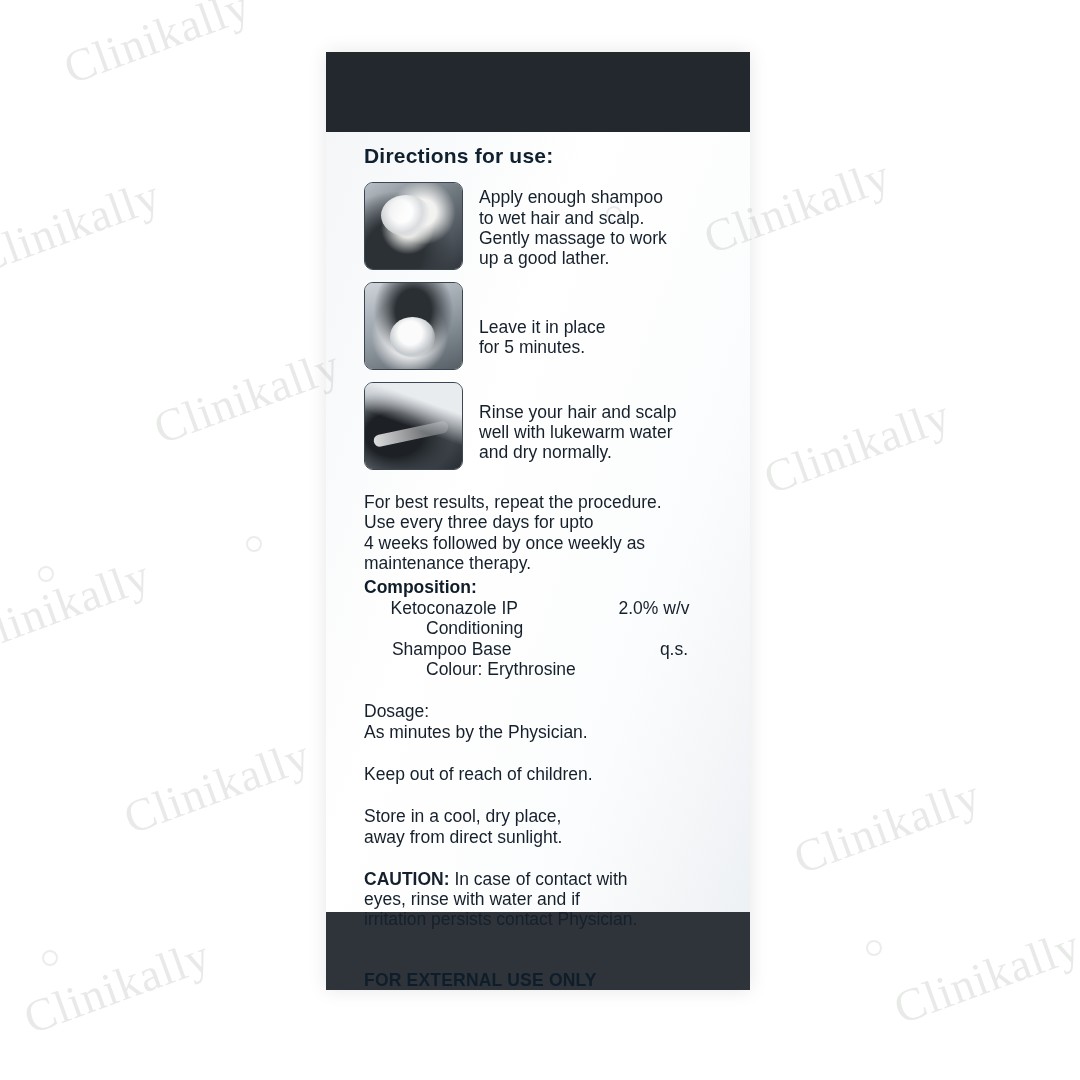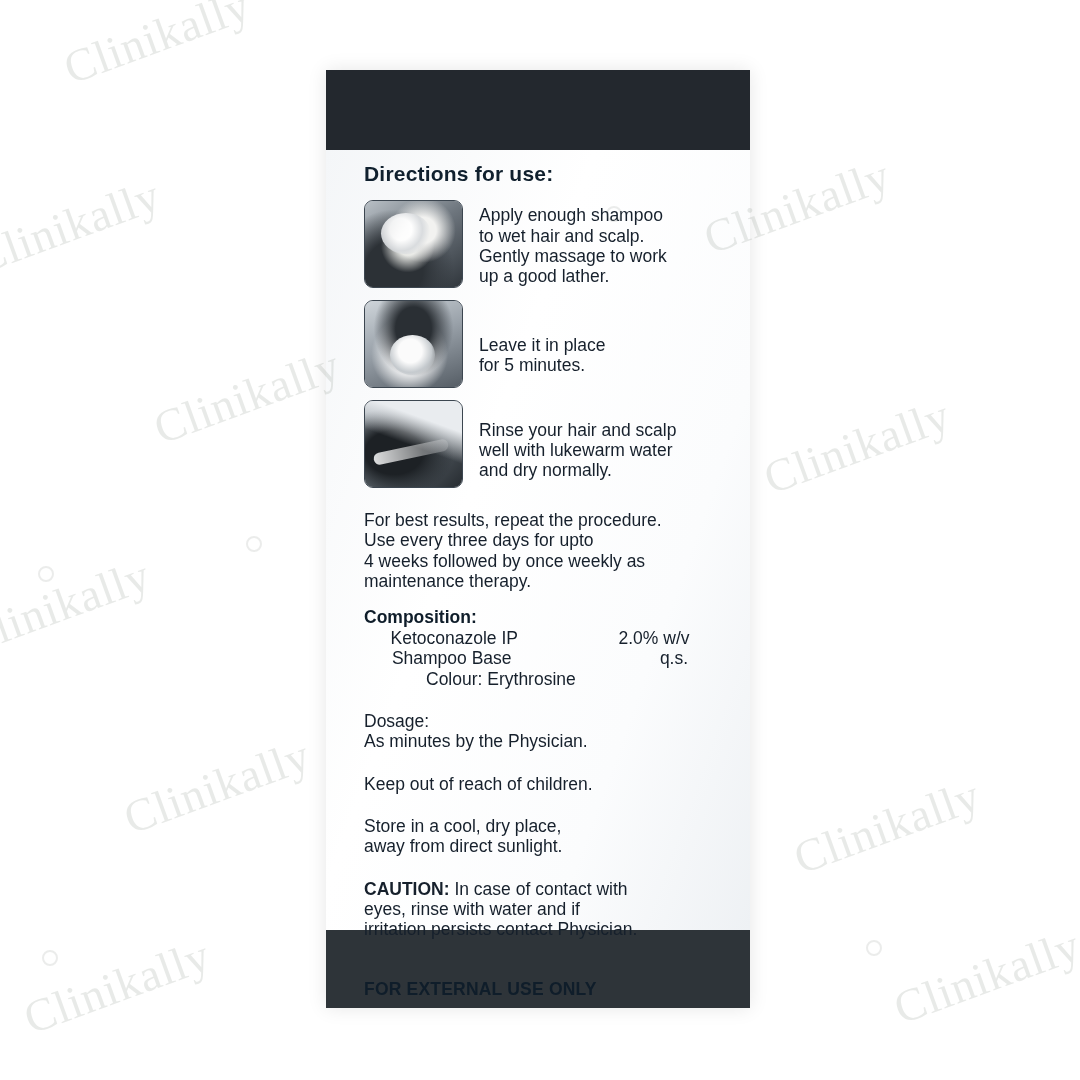--- a/index.html
+++ b/index.html
@@ -40,21 +40,21 @@
     position: absolute;
     width: 12px; height: 12px;
     border-radius: 50%;
     border: 2px solid rgba(120,130,120,0.15);
   }
 
   
   .label-card {
     position: absolute;
     left: 326px;
-    top: 70px;
+    top: 52px;
     width: 424px;
     height: 938px;
     background: #5eead4;
     box-shadow: 0 0 18px rgba(0,0,0,0.10);
     overflow: hidden;
   }
   .band-top {
     position: absolute;
     left: 0; top: 0;
     width: 100%;
@@ -126,21 +126,21 @@
     line-height: 1.16;
     color: #16202c;
     margin-top: 22px;
   }
   .para div { white-space: nowrap; }
 
   .sub-head {
     font-size: 17.5px;
     font-weight: bold;
     color: #0f1d2a;
-    margin-top: 16px;
+    margin-top: 4px;
   }
 
   .comp-row {
     display: flex;
     font-size: 17.5px;
     line-height: 1.16;
     color: #16202c;
     justify-content: center;
   }
   .comp-row .k { width: 228px; }
@@ -255,20 +255,24 @@
         <div>Use every three days for upto</div>
         <div>4 weeks followed by once weekly as</div>
         <div>maintenance therapy.</div>
       </div>
 
       <div class="sub-head">Composition:</div>
       <div>
         <div class="comp-row">
           <div class="k">Ketoconazole IP</div>
           <div class="v">2.0% w/v</div>
+        </div>
+        <div class="comp-row">
+          <div class="k">Conditioning</div>
+          <div class="v"></div>
         </div>
         <div class="comp-row">
           <div class="k">Shampoo Base</div>
           <div class="v" style="padding-left:40px;">q.s.</div>
         </div>
         <div class="comp-row">
           <div class="k">Colour: Erythrosine</div>
           <div class="v"></div>
         </div>
       </div>

